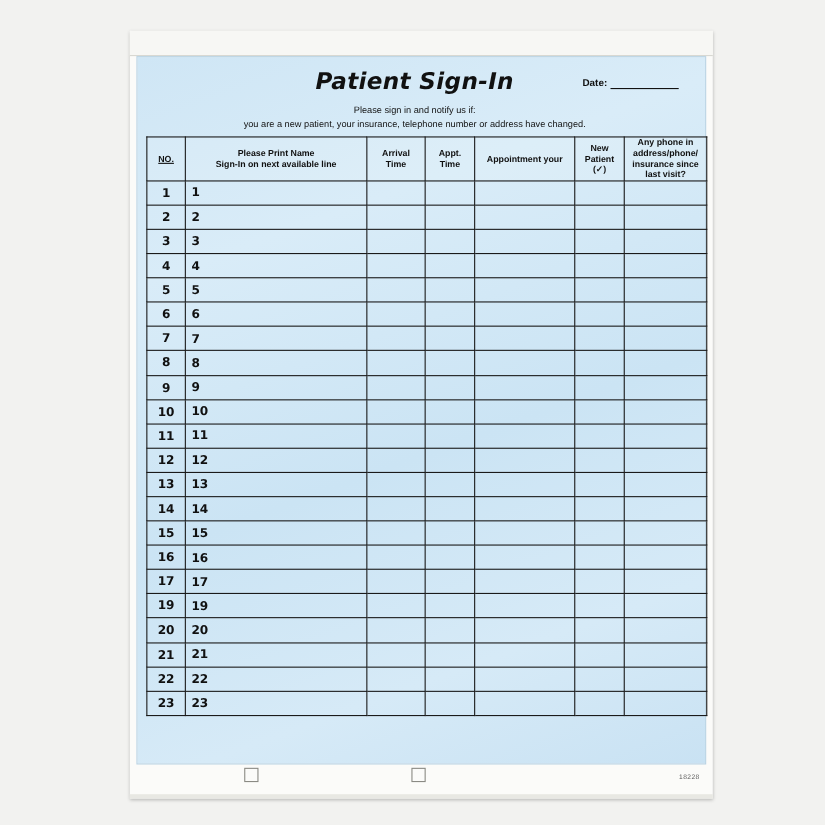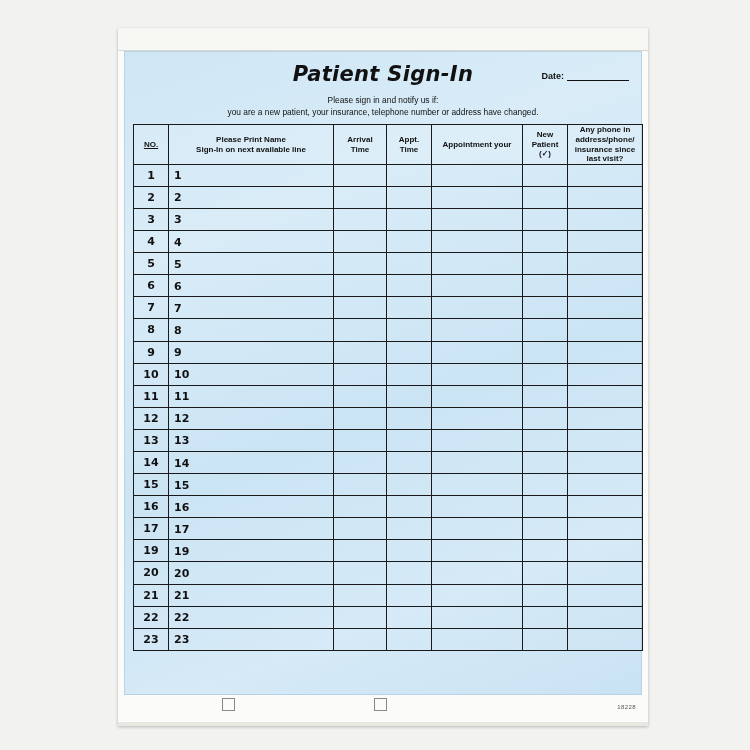--- a/index.html
+++ b/index.html
@@ -43,21 +43,21 @@
     top: 23px;
     width: 518px;
     height: 644px;
     background: linear-gradient(160deg, #cfe6f5 0%, #d9ecf8 25%, #cbe4f4 55%, #d6eaf7 80%, #c9e2f3 100%);
     border: 1px solid #b9d3e4;
     box-sizing: border-box;
   }
   .sheet-inner {
     position: absolute;
     left: 0; top: 0; right: 0; bottom: 0;
-    padding: 6px 8px 0 8px;
+    padding: 6px 20px 0 8px;
     box-sizing: border-box;
   }
   .title-row {
     position: relative;
     height: 34px;
   }
   .title {
     position: absolute;
     left: 0; right: 0;
     top: 4px;
@@ -70,21 +70,21 @@
     letter-spacing: 0.3px;
   }
   .date-wrap {
     position: absolute;
     right: 4px;
     top: 12px;
     font-size: 9px;
     font-weight: bold;
     color: #111;
     display: flex;
-    align-items: center;
+    align-items: flex-start;
     gap: 3px;
   }
   .date-line {
     display: inline-block;
     width: 62px;
     border-bottom: 1px solid #111;
     height: 10px;
   }
   .subtitle {
     text-align: center;

